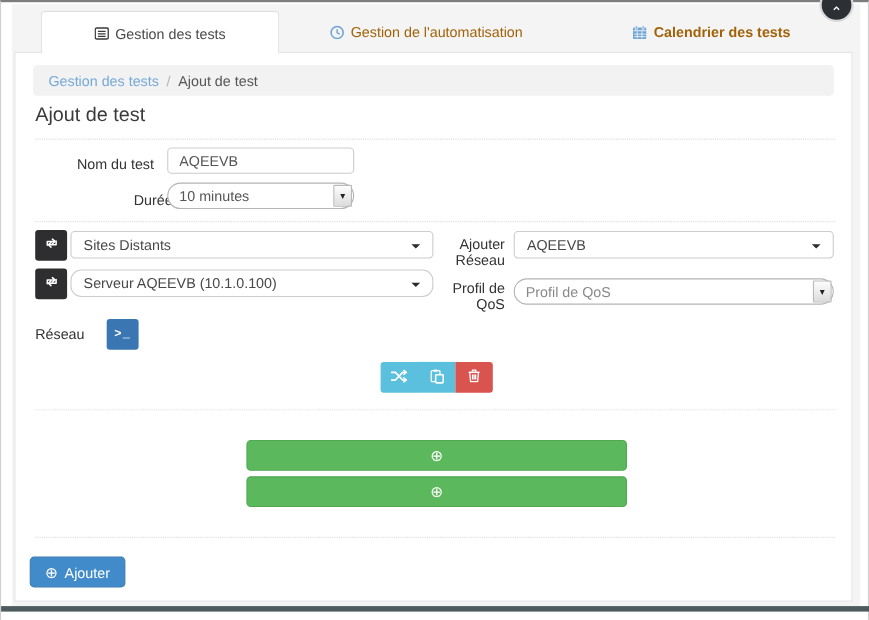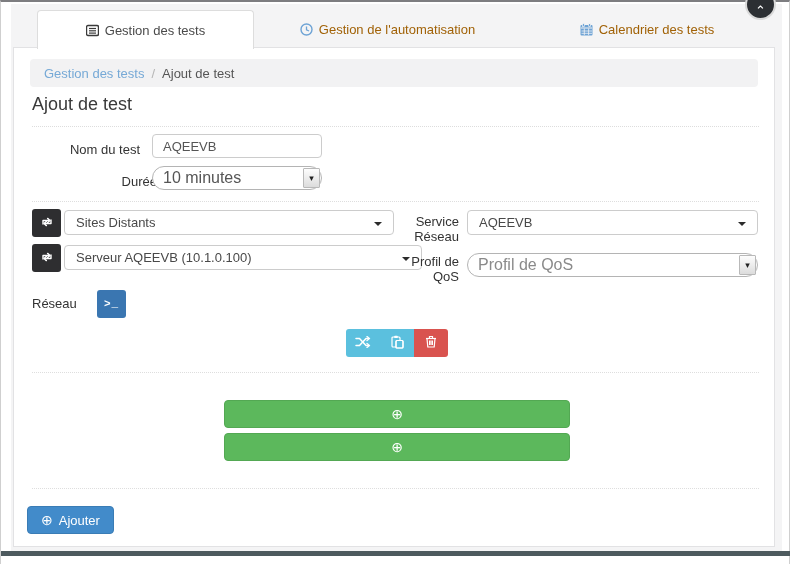--- a/index.html
+++ b/index.html
@@ -8,21 +8,21 @@
 
   .frame { position:absolute; inset:0; border-top:2px solid #7d7d80; border-left:1px solid #cfcfcf; border-right:1px solid #cfcfcf; }
 
   .page { position:absolute; left:10px; top:2px; width:771px; height:548px; background:#f4f4f5; }
 
   
   .tabs { position:absolute; left:26px; top:6px; width:736px; height:38px; display:flex; }
   .tab { flex:0 0 auto; display:flex; align-items:center; justify-content:center; gap:6px;
          font-size:13px; color:#a16207; cursor:pointer; height:38px; }
   .tab.active { background:#fff; border:1px solid #ddd; border-bottom:none; border-radius:4px 4px 0 0; color:#4a4a4a; position:relative; z-index:3; height:39px; }
-  .t1 { width:217px; } .t2 { width:267px; } .t3 { width:252px; }
+  .t1 { width:217px; } .t2 { width:267px; } .t3 { width:252px;font-weight:bold; }
   .ticon svg { display:block; }
 
   
   .panel { position:absolute; left:2px; top:43px; width:762px; height:500px; background:#fff; border:1px solid #e2e2e4; }
 
   .breadcrumb { position:absolute; left:16px; top:11px; width:728px; height:28px; background:#f2f2f3; border-radius:4px;
                 display:flex; align-items:center; gap:7px; padding:0 14px; font-size:13px; }
   .bc-link { color:#76a9d6; cursor:pointer; }
   .bc-sep { color:#b5b5b5; }
   .bc-cur { color:#555; }
@@ -31,21 +31,21 @@
                padding-bottom:11px; border-bottom:1px dotted #ddd; }
 
   .lbl { position:absolute; font-size:13px; font-weight:normal; color:#333; }
   .lbl-r { text-align:right; }
 
   .txtinput { position:absolute; width:170px; height:24px; border:1px solid #ccc; border-radius:4px;
               font-family:"Liberation Sans",sans-serif; font-size:13px; color:#555; padding:0 10px; background:#fff; }
 
   
   .natsel { position:absolute; height:24px; background:#fff; border:1px solid #b4b4b4; border-radius:12px;
-            font-size:16px; color:#555; display:flex; align-items:center; padding:0 24px 0 10px; cursor:pointer; }
+            font-size:13px; color:#555; display:flex; align-items:center; padding:0 24px 0 10px; cursor:pointer; }
   .natsel .selarrow { position:absolute; right:1px; top:1px; bottom:1px; width:17px; background:linear-gradient(#fdfdfd,#dcdcdc);
             border:1px solid #b9b9b9; border-radius:1px; display:flex; align-items:center; justify-content:center; }
   .natsel .selarrow::after { content:"▾"; font-size:9px; color:#222; line-height:1; }
   .natsel.muted { color:#8a8a8a; }
 
   
   .dropbtn { position:absolute; height:25px; background:#fff; border:1px solid #ccc; border-radius:4px;
              font-size:13px; color:#494949; display:flex; align-items:center; padding:0 24px 0 11px; cursor:pointer; }
   .dropbtn .caret { position:absolute; right:11px; top:11px; width:0; height:0;
              border-left:4px solid transparent; border-right:4px solid transparent; border-top:4px solid #2b2b2b; }
@@ -151,37 +151,37 @@
               <path d="M7.6 2.4 L10 4.5 L7.6 6.6"></path>
               <path d="M11 4 V7.5 H5"></path>
               <path d="M6.4 5.4 L4 7.5 L6.4 9.6"></path>
             </svg>
         </span>
       </div>
       <div class="dropbtn" style="left:50px; top:162px; width:330px;">
         <span>Sites Distants</span>
         <span class="caret"></span>
       </div>
-      <div class="lbl lbl-r" style="left:385px; top:166px; width:60px; line-height:15px;">Service Réseau</div>
+      <div class="lbl lbl-r" style="left:385px; top:166px; width:60px; line-height:15px;">Ajouter Réseau</div>
       <div class="dropbtn" style="left:453px; top:162px; width:291px;">
         <span>AQEEVB</span>
         <span class="caret"></span>
       </div>
 
       <div class="darkbtn" style="left:18px; top:196px;">
         <span>
           <svg width="14" height="12" viewBox="0 0 14 12" fill="none" stroke="#fff" stroke-width="1.4" stroke-linecap="round" stroke-linejoin="round">
               <path d="M3 8 V4.5 H9"></path>
               <path d="M7.6 2.4 L10 4.5 L7.6 6.6"></path>
               <path d="M11 4 V7.5 H5"></path>
               <path d="M6.4 5.4 L4 7.5 L6.4 9.6"></path>
             </svg>
         </span>
       </div>
-      <div class="dropbtn" style="left:50px; top:197px; width:358px;">
+      <div class="dropbtn" style="left:50px; top:197px; width:330px;border-radius:10px;">
         <span>Serveur AQEEVB (10.1.0.100)</span>
         <span class="caret"></span>
       </div>
       <div class="lbl lbl-r" style="left:385px; top:206px; width:60px; line-height:15px;">Profil de QoS</div>
       <div class="natsel muted" style="left:453px; top:205px; width:291px;">
         <span>Profil de QoS</span>
         <span class="selarrow"></span>
       </div>
 
       <div class="lbl" style="left:18px; top:248px;">Réseau</div>

